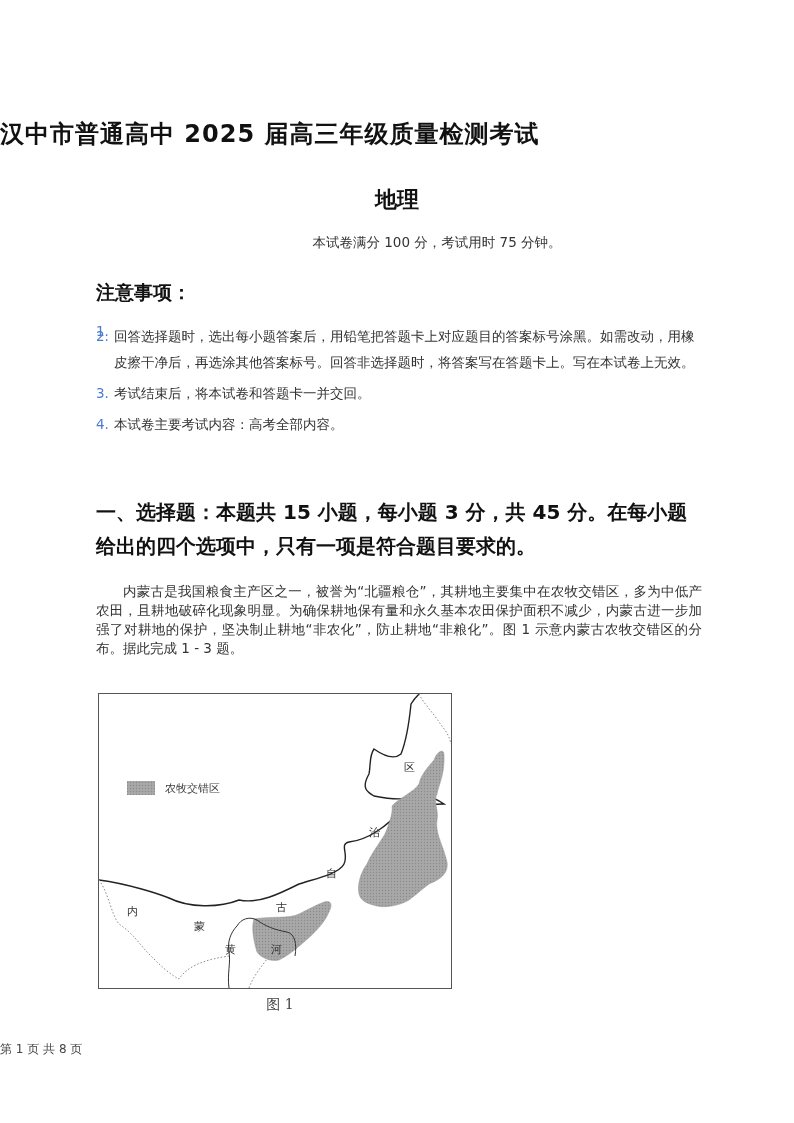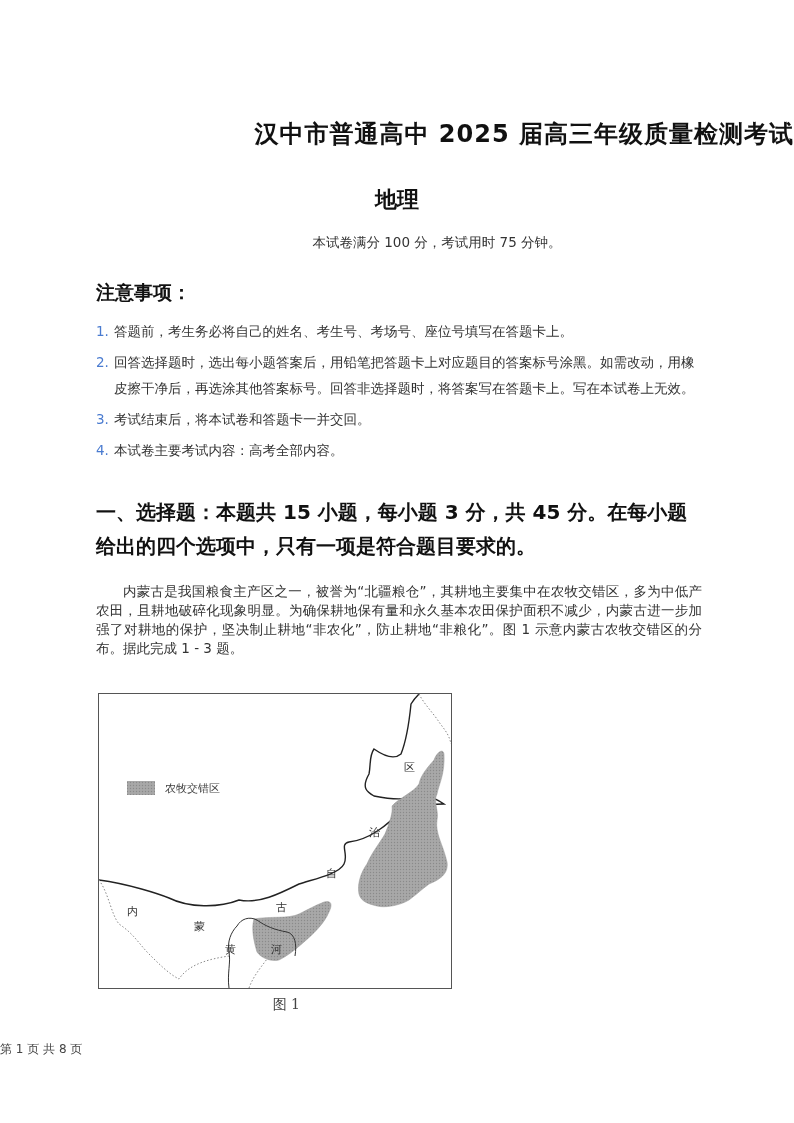--- a/index.html
+++ b/index.html
@@ -1,49 +1,49 @@
 <!DOCTYPE html>
 <html><head>
 <meta charset="utf-8">
 <style>
   html, body { margin: 0; padding: 0; background: #ffffff; }
   body { width: 794px; height: 1123px; position: relative; overflow: hidden;
          font-family: "DejaVu Sans", "Liberation Sans", sans-serif; color: #222; }
-  .title { position: absolute; top: 118px; left: 0; width: 794px; text-align: right;
+  .title { position: absolute; top: 118px; left: 0; width: 794px; text-align: left;
            font-size: 24px; font-weight: bold; letter-spacing: 1px; color: #111; }
   .subject { position: absolute; top: 185px; left: 0; width: 794px; text-align: center;
              font-size: 22px; font-weight: bold; color: #111; }
   .scoreline { position: absolute; top: 234px; left: 0; width: 794px; text-align: center;
                font-size: 13.5px; color: #333; padding-left: 40px; }
   .notice-h { position: absolute; top: 280px; left: 96px; font-size: 19px; font-weight: bold; color: #111; }
   .notes { position: absolute; top: 318px; left: 96px; width: 606px; margin: 0; padding: 0; list-style: none; }
   .notes li { position: relative; padding-left: 18px; font-size: 13.5px; line-height: 26px; margin-bottom: 5px; color: #333; }
   .notes .num { position: absolute; left: 0; top: 0; color: #4a7bd0; }
   .section-h { position: absolute; top: 495px; left: 96px; width: 610px; font-size: 20px; font-weight: bold;
                line-height: 34px; color: #111; }
   .para { position: absolute; top: 582px; left: 96px; width: 606px; font-size: 13.5px; line-height: 19px;
           color: #333; text-indent: 2em; text-align: justify; margin: 0; }
   .figure { position: absolute; top: 693px; left: 98px; width: 356px; height: 320px; }
   .map-frame { position: absolute; left: 0; top: 0; width: 352px; height: 294px; border: 1.5px solid #555; background: #fff; }
-  .fig-caption { position: absolute; top: 996px; left: 260px; width: 40px; text-align: right;
+  .fig-caption { position: absolute; top: 996px; left: 260px; width: 40px; text-align: center;
                  font-family: "DejaVu Serif", "Liberation Serif", serif; font-size: 14px; color: #444; }
   .footer { position: absolute; top: 1041px; left: 0; width: 794px; text-align: left; font-size: 12px; color: #444; }
   .maplabel { font-family: "DejaVu Serif", "Liberation Serif", serif; font-size: 11px; fill: #333; }
   .legend-text { font-family: "DejaVu Serif", "Liberation Serif", serif; font-size: 11px; fill: #444; }
 </style>
 </head>
 <body>
 
 <div class="title">汉中市普通高中 2025 届高三年级质量检测考试</div>
 <div class="subject">地理</div>
 <div class="scoreline">本试卷满分 100 分，考试用时 75 分钟。</div>
 
 <div class="notice-h">注意事项：</div>
 <ul class="notes">
-  <li><span class="num">1.</span><span>答题前，考生务必将自己的姓名、考生号、考场号、座位号填写在答题卡上。</span></li>
+  <li><span class="num">1.</span></li>
   <li><span class="num">2.</span><span>回答选择题时，选出每小题答案后，用铅笔把答题卡上对应题目的答案标号涂黑。如需改动，用橡皮擦干净后，再选涂其他答案标号。回答非选择题时，将答案写在答题卡上。写在本试卷上无效。</span></li>
   <li><span class="num">3.</span><span>考试结束后，将本试卷和答题卡一并交回。</span></li>
   <li><span class="num">4.</span><span>本试卷主要考试内容：高考全部内容。</span></li>
 </ul>
 
 <div class="section-h">一、选择题：本题共 15 小题，每小题 3 分，共 45 分。在每小题给出的四个选项中，只有一项是符合题目要求的。</div>
 <p class="para">内蒙古是我国粮食主产区之一，被誉为“北疆粮仓”，其耕地主要集中在农牧交错区，多为中低产农田，且耕地破碎化现象明显。为确保耕地保有量和永久基本农田保护面积不减少，内蒙古进一步加强了对耕地的保护，坚决制止耕地“非农化”，防止耕地“非粮化”。图 1 示意内蒙古农牧交错区的分布。据此完成 1 - 3 题。</p>
 
 <div class="figure">
   <div class="map-frame">

